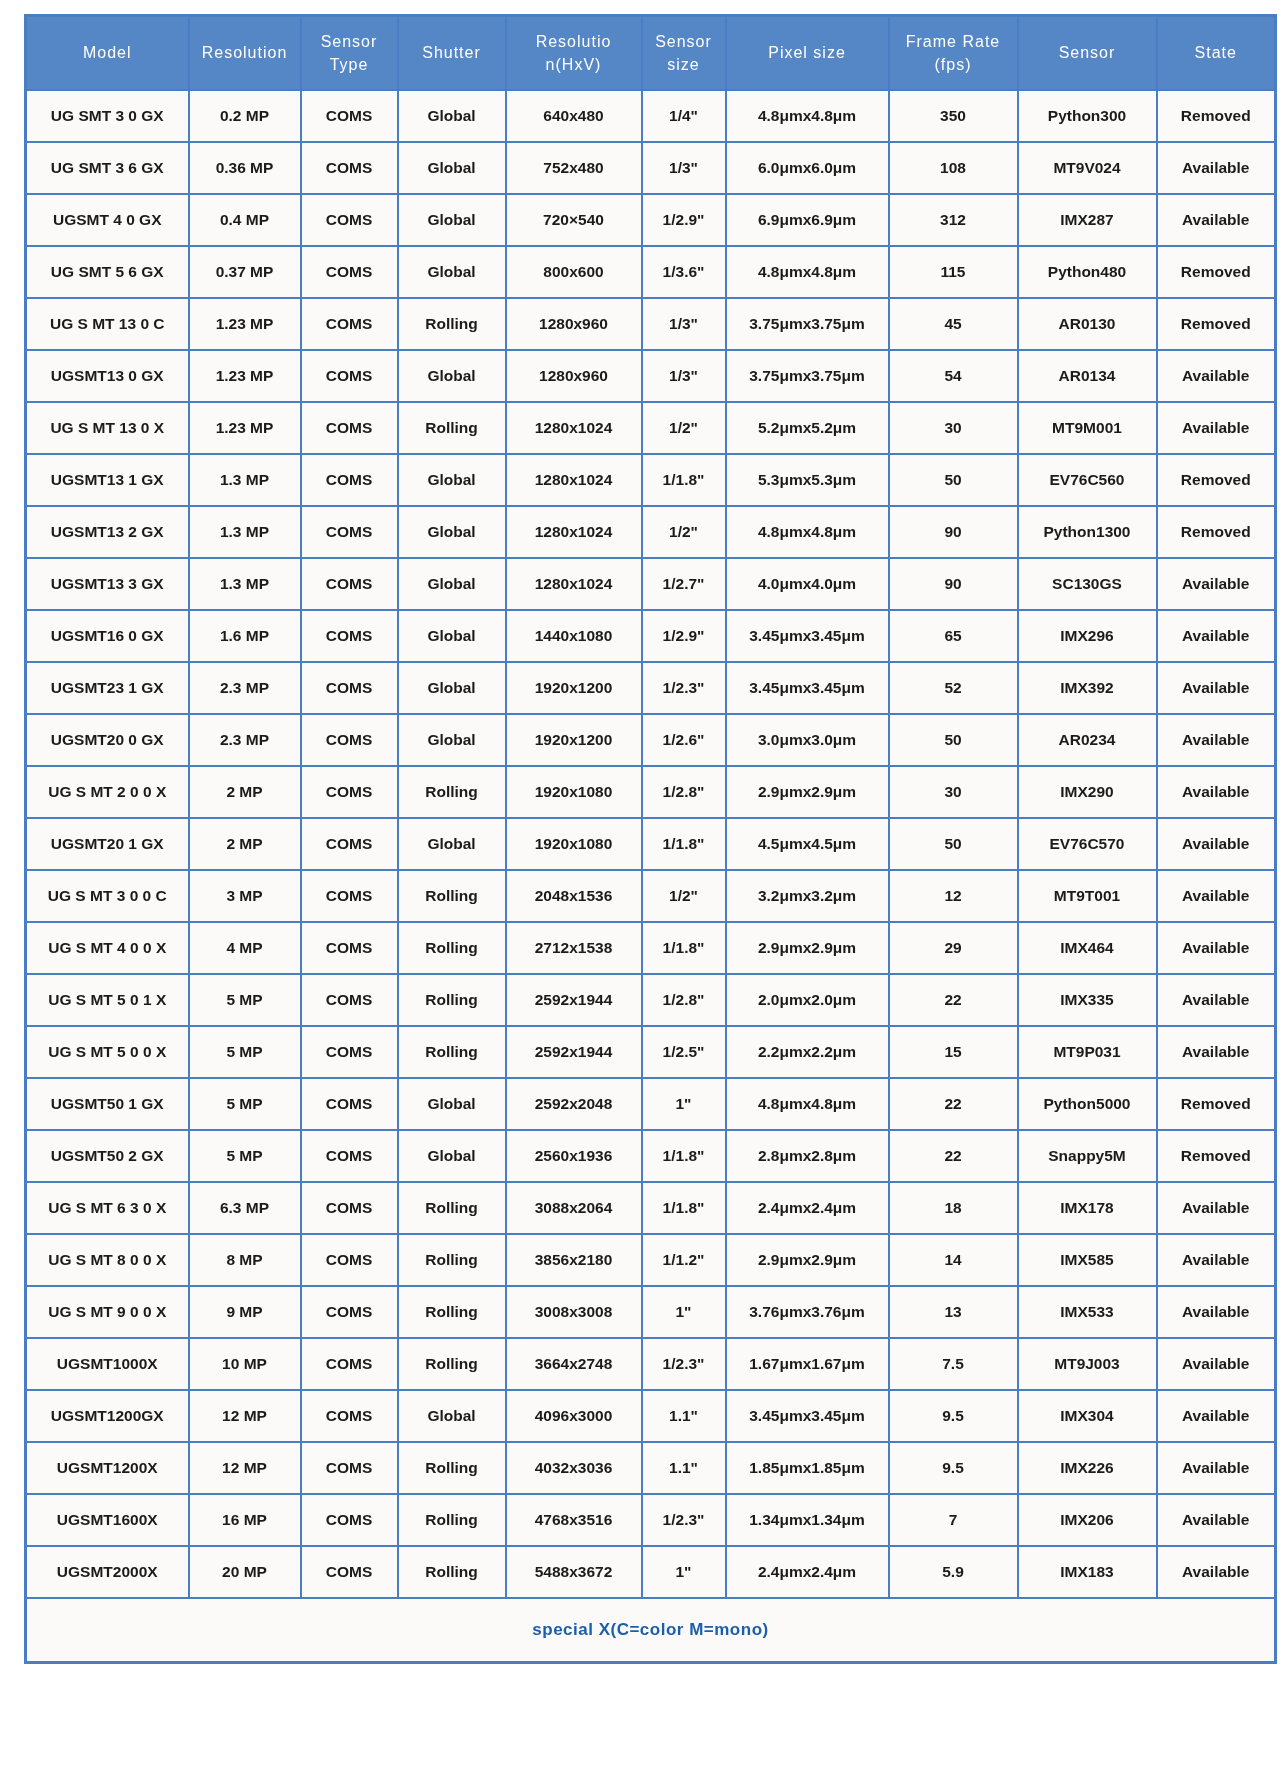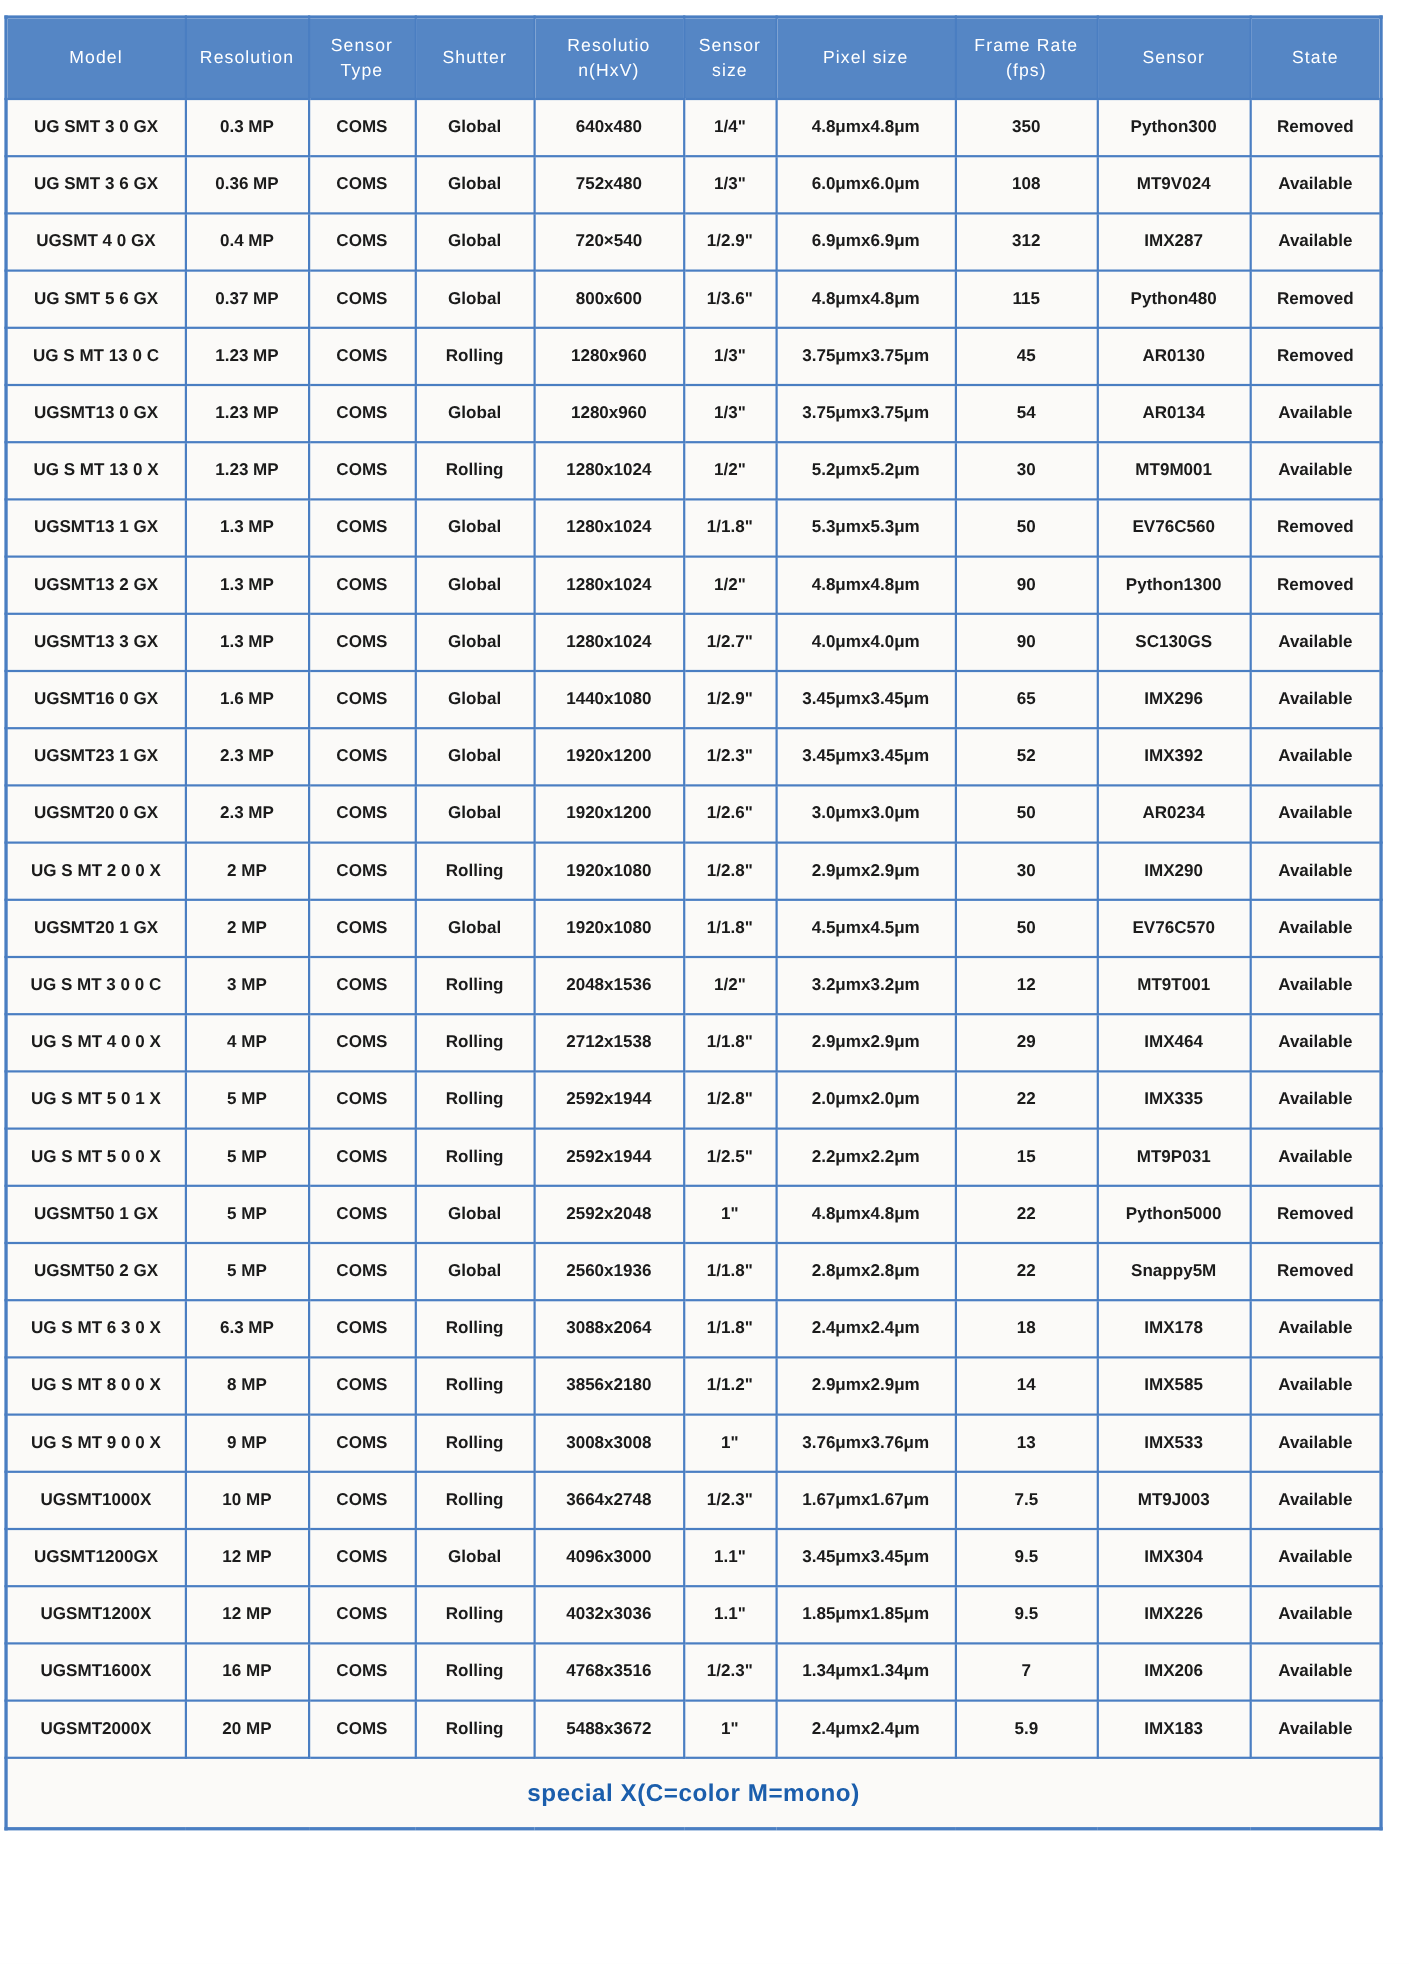--- a/index.html
+++ b/index.html
@@ -10,21 +10,21 @@
   }
   .page {
     position: relative;
     width: 1281px;
     height: 1785px;
     background: #ffffff;
     overflow: hidden;
   }
   table.spec-table {
     position: absolute;
-    left: 4px;
+    left: 24px;
     top: 14px;
     width: 1252px;
     border-collapse: collapse;
     table-layout: fixed;
     background: #fbfaf8;
     border: 3px solid #4a7ec2;
   }
   table.spec-table th,
   table.spec-table td {
     border: 2px solid #4a7ec2;
@@ -46,21 +46,21 @@
     background: #fbfaf8;
     color: #1b1b1b;
     font-weight: bold;
     font-size: 15.5px;
     height: 48px;
   }
   table.spec-table td.footer-cell {
     background: #fbfaf8;
     height: 60px;
     font-weight: bold;
-    font-size: 22px;
+    font-size: 17px;
     color: #1b5eac;
     letter-spacing: 0.5px;
   }
   
   col.c0 { width: 163px; }
   col.c1 { width: 112px; }
   col.c2 { width: 97px;  }
   col.c3 { width: 108px; }
   col.c4 { width: 136px; }
   col.c5 { width: 84px;  }
@@ -100,21 +100,21 @@
           <th>Pixel size</th>
           <th>Frame Rate
 (fps)</th>
           <th>Sensor</th>
           <th>State</th>
         </tr>
     </thead>
     <tbody id="body-rows">
         <tr>
           <td>UG SMT 3 0 GX</td>
-          <td>0.3 MP</td>
+          <td>0.2 MP</td>
           <td>COMS</td>
           <td>Global</td>
           <td>640x480</td>
           <td>1/4"</td>
           <td>4.8μmx4.8μm</td>
           <td>350</td>
           <td>Python300</td>
           <td>Removed</td>
         </tr>
         <tr>

